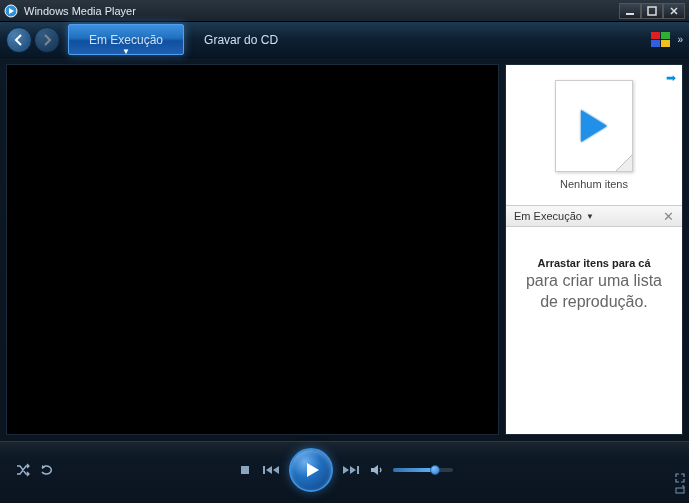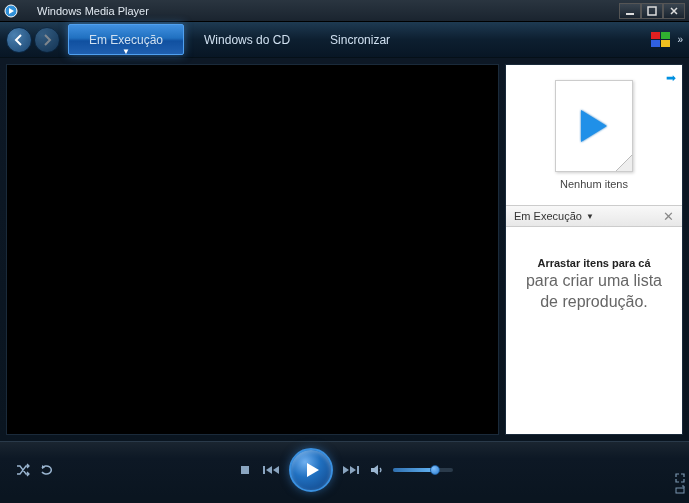--- a/index.html
+++ b/index.html
@@ -1,18 +1,18 @@
 <!DOCTYPE html>
 <html><head>
 <meta charset="utf-8">
 <style>
 * { margin: 0; padding: 0; box-sizing: border-box; font-family: "Segoe UI", Tahoma, sans-serif; }
 body { width: 689px; height: 503px; background: #0a1520; overflow: hidden; }
 
-.titlebar { height: 22px; background: linear-gradient(to bottom, #2a3540 0%, #1a242f 100%); display: flex; align-items: center; padding: 4px 4px; color: #e0e8f0; font-size: 11px; border-bottom: 1px solid #000; gap: 13px; }
+.titlebar { height: 22px; background: linear-gradient(to bottom, #2a3540 0%, #1a242f 100%); display: flex; align-items: center; padding: 4px 4px; color: #e0e8f0; font-size: 11px; border-bottom: 1px solid #000; }
 .app-icon { width: 14px; height: 14px; margin-right: 6px; display: flex; align-items: center; justify-content: center; }
 .win-controls { margin-left: auto; display: flex; gap: 0; }
 .win-btn { width: 22px; height: 16px; background: linear-gradient(to bottom, #3a4550, #1a242f); border: 1px solid #555; display: flex; align-items: center; justify-content: center; color: #ddd; font-size: 10px; cursor: pointer; }
 .win-btn svg { width: 10px; height: 10px; }
 
 .toolbar { height: 36px; background: linear-gradient(to bottom, #1e3a52 0%, #0d1f30 50%, #081625 100%); display: flex; align-items: center; padding: 0 6px; position: relative; border-bottom: 1px solid #051018; }
 .nav-buttons { display: flex; gap: 2px; margin-right: 8px; }
 .nav-btn { width: 26px; height: 26px; border-radius: 50%; background: radial-gradient(circle at 30% 30%, #4a80b0, #1a4570); border: 1px solid #0a2540; display: flex; align-items: center; justify-content: center; cursor: pointer; }
 .nav-btn.disabled { opacity: 0.6; }
 .nav-btn svg { width: 14px; height: 14px; fill: #fff; }
@@ -101,24 +101,21 @@
           <path d="M5 2 L10 7 L5 12" stroke="#ccc" stroke-width="2" fill="none"></path>
         </svg>
       </div>
   </div>
   <div class="tabs">
     <div class="tab active">
       <span>Em Execução</span>
       <span class="tab-dropdown">▼</span>
     </div>
     <div class="tab">
-        <span>Windows do CD</span>
-      </div>
-    <div class="tab">
-        <span>Sincronizar</span>
+        <span>Gravar do CD</span>
       </div>
   </div>
   <div class="toolbar-right">
     <span class="win-flag">
       <svg viewBox="0 0 20 16">
           <rect x="0" y="0" width="9" height="7" fill="#e02020"></rect>
           <rect x="10" y="0" width="9" height="7" fill="#30b030"></rect>
           <rect x="0" y="8" width="9" height="7" fill="#3060e0"></rect>
           <rect x="10" y="8" width="9" height="7" fill="#f0c020"></rect>
         </svg>

